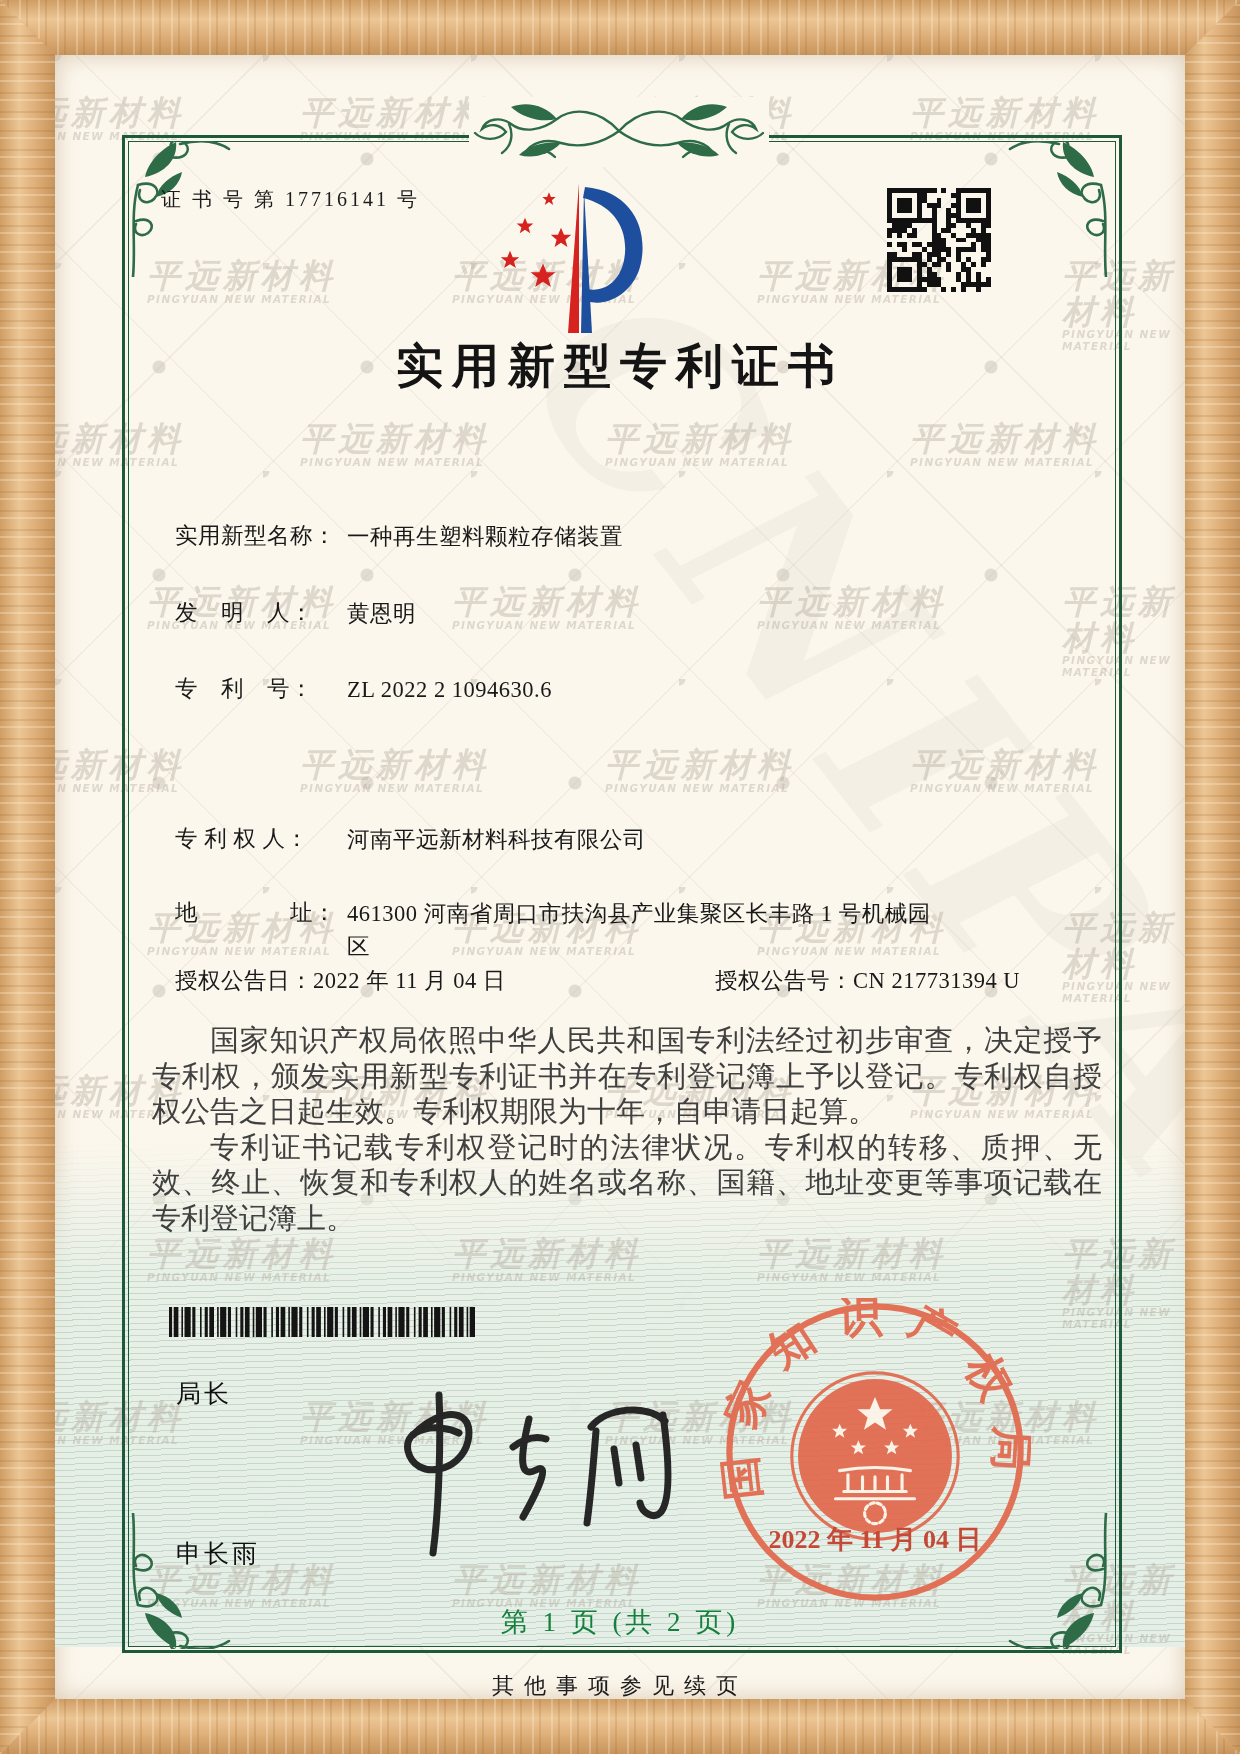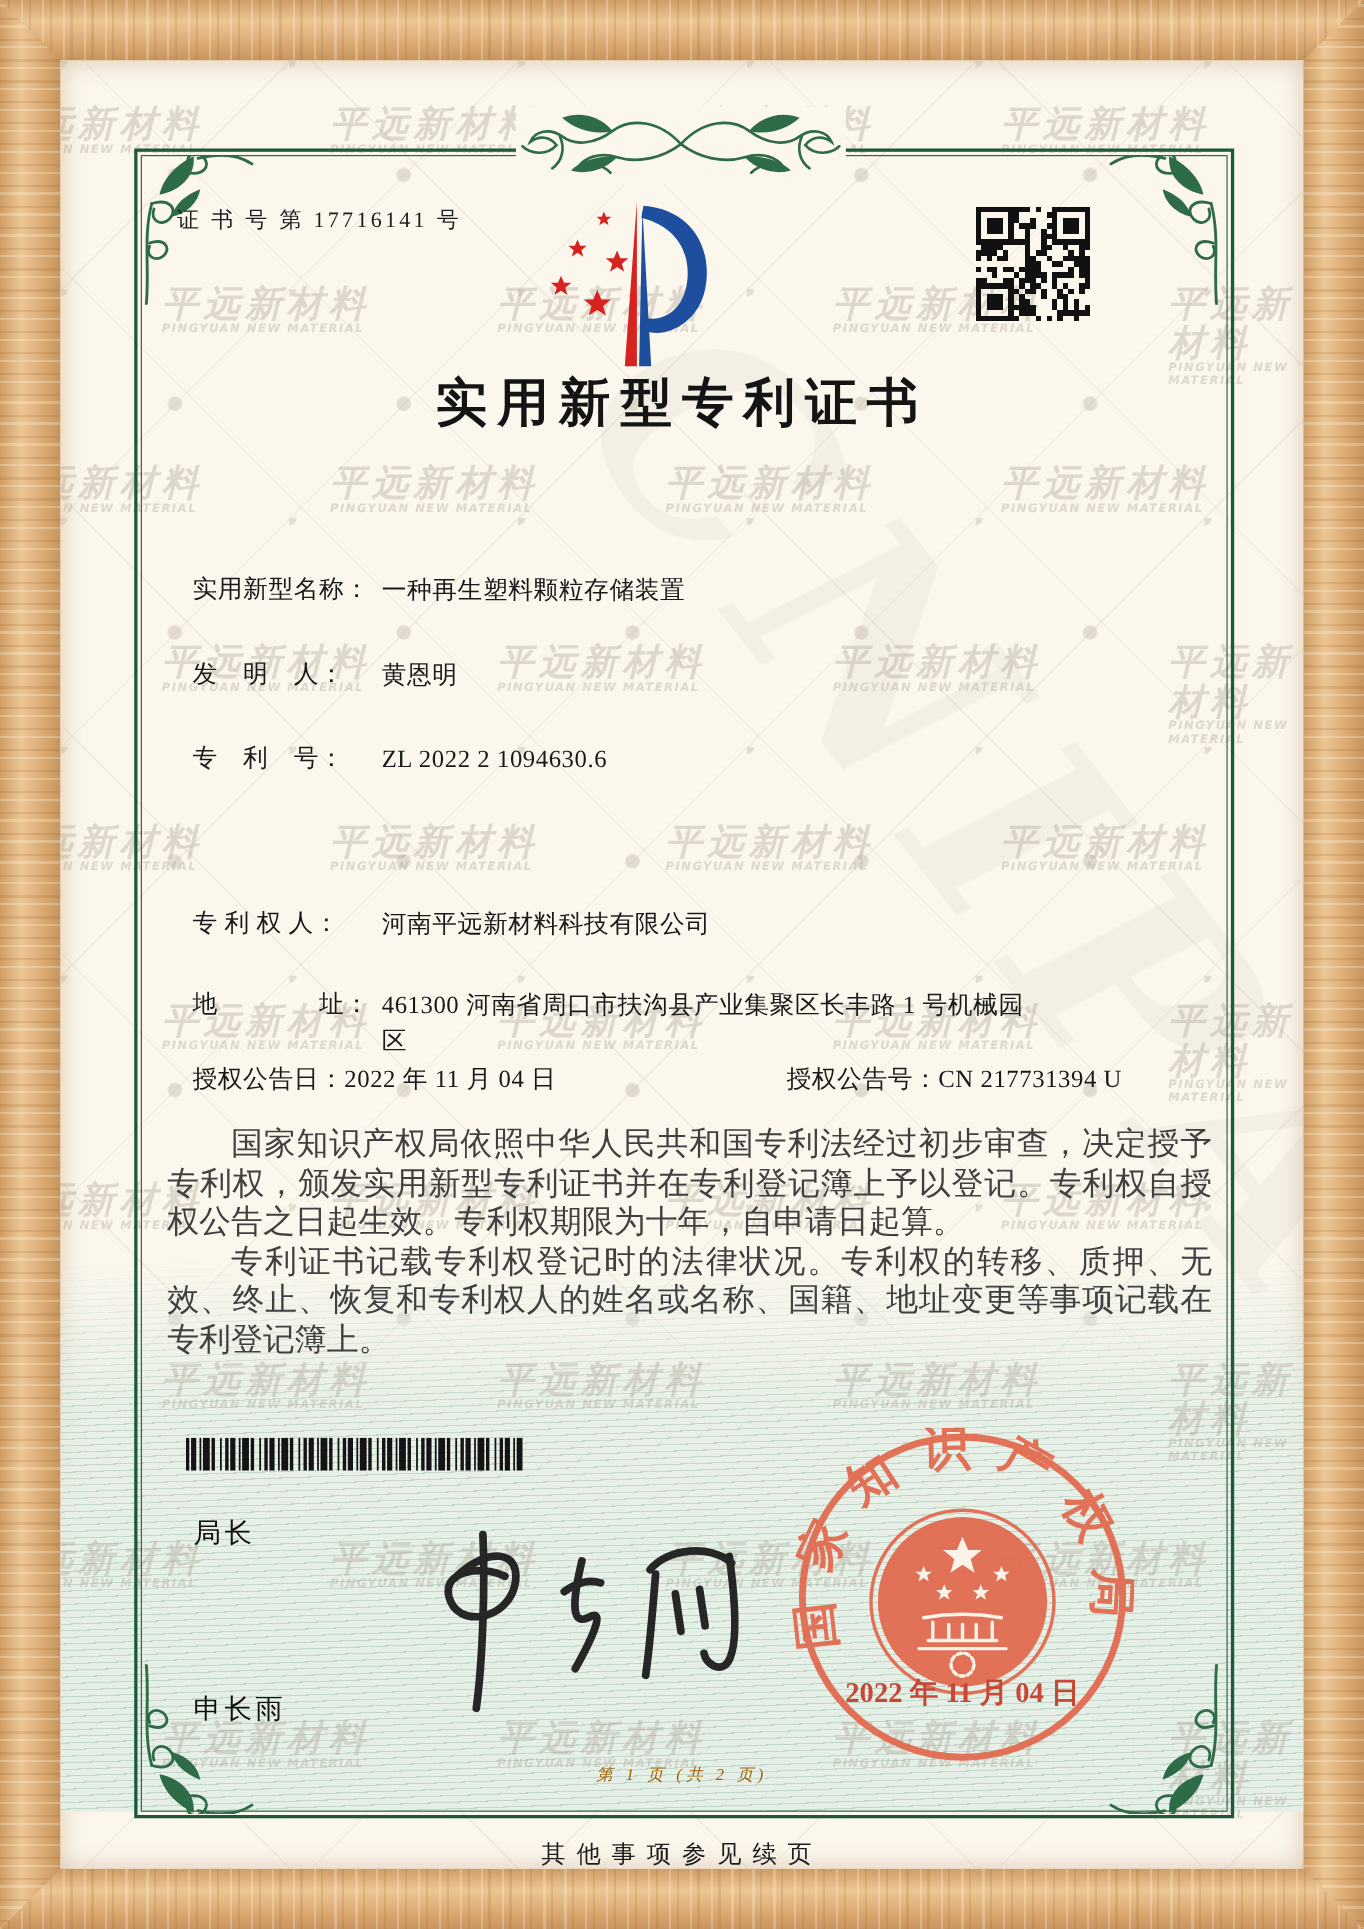--- a/index.html
+++ b/index.html
@@ -66,21 +66,21 @@
   .paras{position:absolute;left:97px;top:968px;width:950px;font-size:29px;line-height:35.5px;
     text-align:justify;color:#404040;}
   .paras p{margin:0;text-indent:2em;}
   .barcode{position:absolute;left:114px;top:1252px;width:306px;height:30px;}
   .sig-label{position:absolute;left:121px;font-family:"DejaVu Sans","Liberation Sans",sans-serif;
     font-size:25px;letter-spacing:3px;color:#101010;}
   .sig-title{top:1322px;}
   .sig-name{top:1482px;}
   .signature{position:absolute;left:296px;top:1322px;}
   .seal{position:absolute;left:664px;top:1243px;mix-blend-mode:multiply;opacity:.92;}
-  .pagenum{position:absolute;left:0;top:1549px;width:100%;text-align:center;font-size:15px;letter-spacing:4px;color:#a16207;font-style:italic;}
+  .pagenum{position:absolute;left:0;top:1549px;width:100%;text-align:center;font-size:27px;letter-spacing:4px;color:#15803d;}
   .note{position:absolute;left:0;top:1616px;width:100%;text-align:center;font-size:22px;letter-spacing:10px;color:#1c1c1c;}
   svg{display:block;}
 </style>
 </head>
 <body>
 
 <div class="frame">
 
   <div class="wood wood-h wood-top"></div>
   <div class="wood wood-h wood-bottom"></div>

